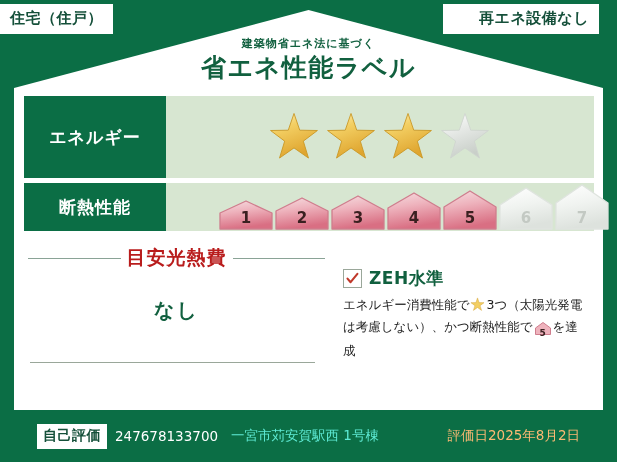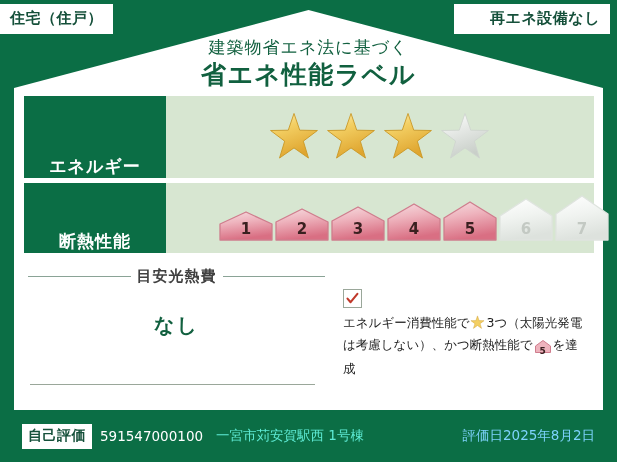--- a/index.html
+++ b/index.html
@@ -28,21 +28,21 @@
     color: #15503a;
     font-weight: bold;
     font-size: 15px;
     line-height: 1;
     padding: 7px 10px 8px 10px;
     letter-spacing: 0.5px;
     white-space: nowrap;
     z-index: 6;
   }
   #tag-left  { left: 0; }
-  #tag-right { right: 7px; padding-left: 36px; }
+  #tag-right { right: 18px; padding-left: 36px; }
 
   
   #house {
     position: absolute;
     left: 14px;
     top: 10px;
     width: 589px;
     height: 400px;
     z-index: 2;
     pointer-events: none;
@@ -53,22 +53,22 @@
   #heading {
     position: absolute;
     left: 0;
     top: 38px;
     width: 617px;
     text-align: center;
     z-index: 4;
     color: #11603f;
   }
   #heading .sub {
-    font-size: 17px;
-    font-weight: normal;
+    font-size: 11px;
+    font-weight: bold;
     letter-spacing: 1px;
     line-height: 1.1;
   }
   #heading .main {
     font-size: 25px;
     font-weight: bold;
     letter-spacing: 1.5px;
     line-height: 1.25;
     margin-top: 2px;
   }
@@ -82,35 +82,34 @@
     z-index: 5;
   }
 
   
   .perf-row {
     display: flex;
     align-items: stretch;
     background: #d7e6d1;
     height: 82px;
   }
-  .perf-row.insul { height: 70px; margin-top: 5px; }
+  .perf-row.insul { height: 48px; margin-top: 5px; }
 
   .perf-label {
     width: 142px;
     flex: 0 0 142px;
     background: #0b6e45;
     color: #ffffff;
     font-weight: bold;
     font-size: 17px;
     letter-spacing: 1px;
     line-height: 1.35;
     display: flex;
-    flex-direction: column;
-    align-items: center;
-    justify-content: flex-end;
+    align-items: center;
+    justify-content: center;
     text-align: center;
   }
   .perf-label.insul { font-size: 17px; }
 
   .perf-value {
     flex: 1 1 auto;
     display: flex;
     align-items: center;
   }
 
@@ -164,23 +163,23 @@
     align-items: center;
     gap: 6px;
     padding: 0 4px;
   }
   #cost-title-wrap .rule {
     flex: 1 1 auto;
     height: 1px;
     background: #8aa396;
   }
   #cost-title {
-    font-size: 15px;
-    font-weight: bold;
-    color: #404040;
+    font-size: 19px;
+    font-weight: bold;
+    color: #b91c1c;
     letter-spacing: 1px;
     white-space: nowrap;
   }
   #cost-value {
     margin-top: 26px;
     text-align: center;
     font-size: 20px;
     font-weight: bold;
     color: #11603f;
     letter-spacing: 2px;
@@ -237,21 +236,21 @@
   #footer {
     position: absolute;
     left: 0;
     bottom: 0;
     width: 617px;
     height: 52px;
     background: #0b6e45;
     z-index: 5;
     display: flex;
     align-items: center;
-    padding: 0 22px;
+    padding: 0 37px;
     box-sizing: border-box;
   }
   #self-eval {
     background: #ffffff;
     color: #15503a;
     font-weight: bold;
     font-size: 14px;
     padding: 3px 6px 4px 6px;
     letter-spacing: 0.5px;
     white-space: nowrap;
@@ -262,21 +261,21 @@
     margin-left: 8px;
     white-space: nowrap;
   }
   #footer-address {
     color: #5eead4;
     font-size: 13.5px;
     margin-left: 13px;
     white-space: nowrap;
   }
   #footer-date {
-    color: #7dd3fc;
+    color: #fdba74;
     font-size: 13.5px;
     margin-left: auto;
     white-space: nowrap;
   }
 </style>
 </head>
 <body>
 
 <div id="label-root">
 
@@ -459,33 +458,34 @@
         <div id="cost-bottom-rule"></div>
       </div>
 
       <div id="zeh-panel">
         <div id="zeh-head">
           <span id="zeh-check">
             <svg width="13" height="13" viewBox="0 0 13 13" aria-hidden="true">
               <path d="M1.5 6.6 L4.6 10.2 L11.4 1.8" stroke="#c0392b" stroke-width="2.1" fill="none" stroke-linecap="round" stroke-linejoin="round"></path>
             </svg>
           </span>
+          <span id="zeh-title">ZEH水準</span>
         </div>
         <div id="zeh-desc">
           <span>エネルギー消費性能で</span><span class="inline-star"><svg width="15" height="15" viewBox="0 0 100 100">
                 <polygon points="50.0,6.0 60.6,37.4 93.7,37.8 67.1,57.6 77.0,89.2 50.0,70.0 23.0,89.2 32.9,57.6 6.3,37.8 39.4,37.4" fill="#f3cf63" stroke="#d0a236" stroke-width="3" stroke-linejoin="round"></polygon>
               </svg></span><span>3つ（太陽光発電は考慮しない）、かつ断熱性能で</span><span class="inline-house"><svg width="16" height="13" viewBox="0 0 16 13">
                 <polygon points="8,0.5 15.5,6 15.5,12.5 0.5,12.5 0.5,6" fill="#eeb3bd" stroke="#cf7d8d" stroke-width="1" stroke-linejoin="round"></polygon>
               </svg><span class="n">5</span></span><span>を達成</span>
         </div>
       </div>
 
     </div>
   </div>
 
   <div id="footer">
     <span id="self-eval">自己評価</span>
-    <span id="footer-id">591547000100</span>
+    <span id="footer-id">247678133700</span>
     <span id="footer-address">一宮市苅安賀駅西 1号棟</span>
     <span id="footer-date">評価日2025年8月2日</span>
   </div>
 
 </div>
 
 </body></html>

